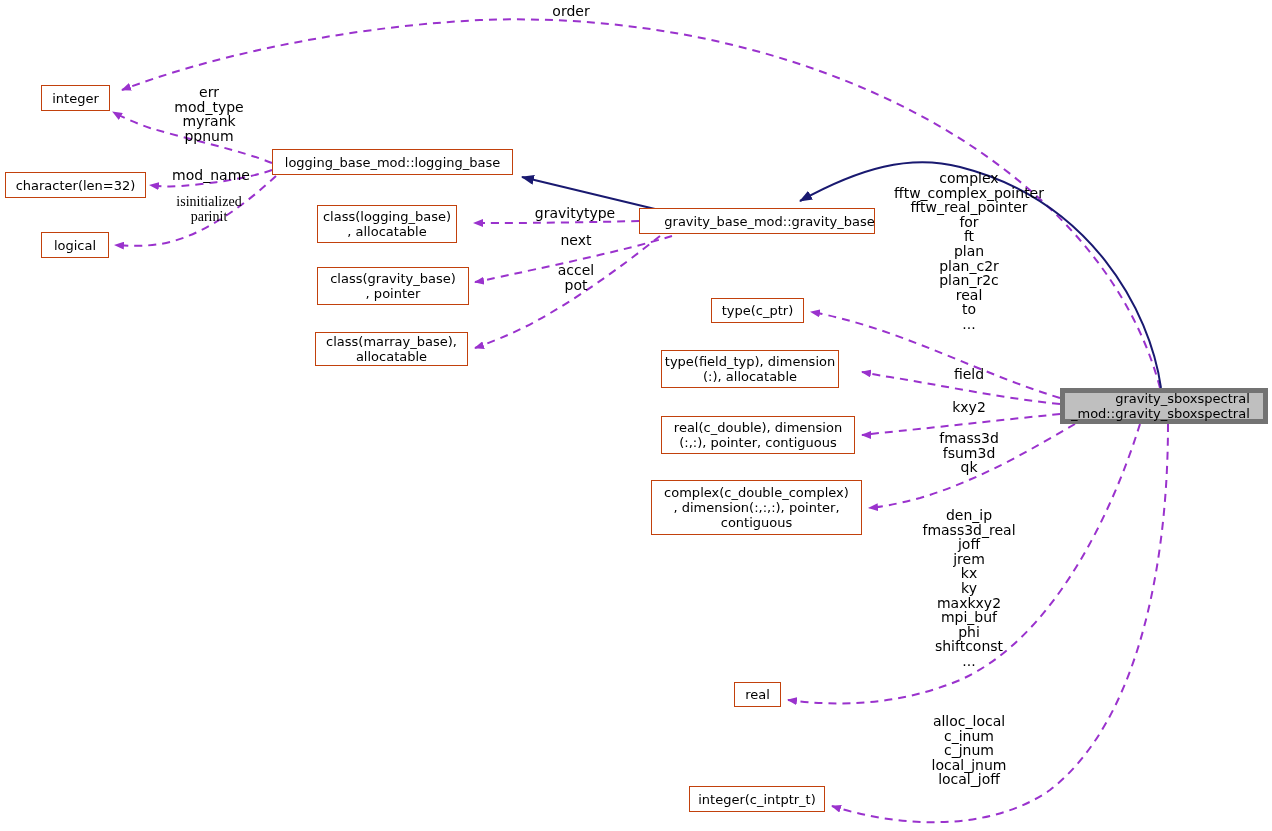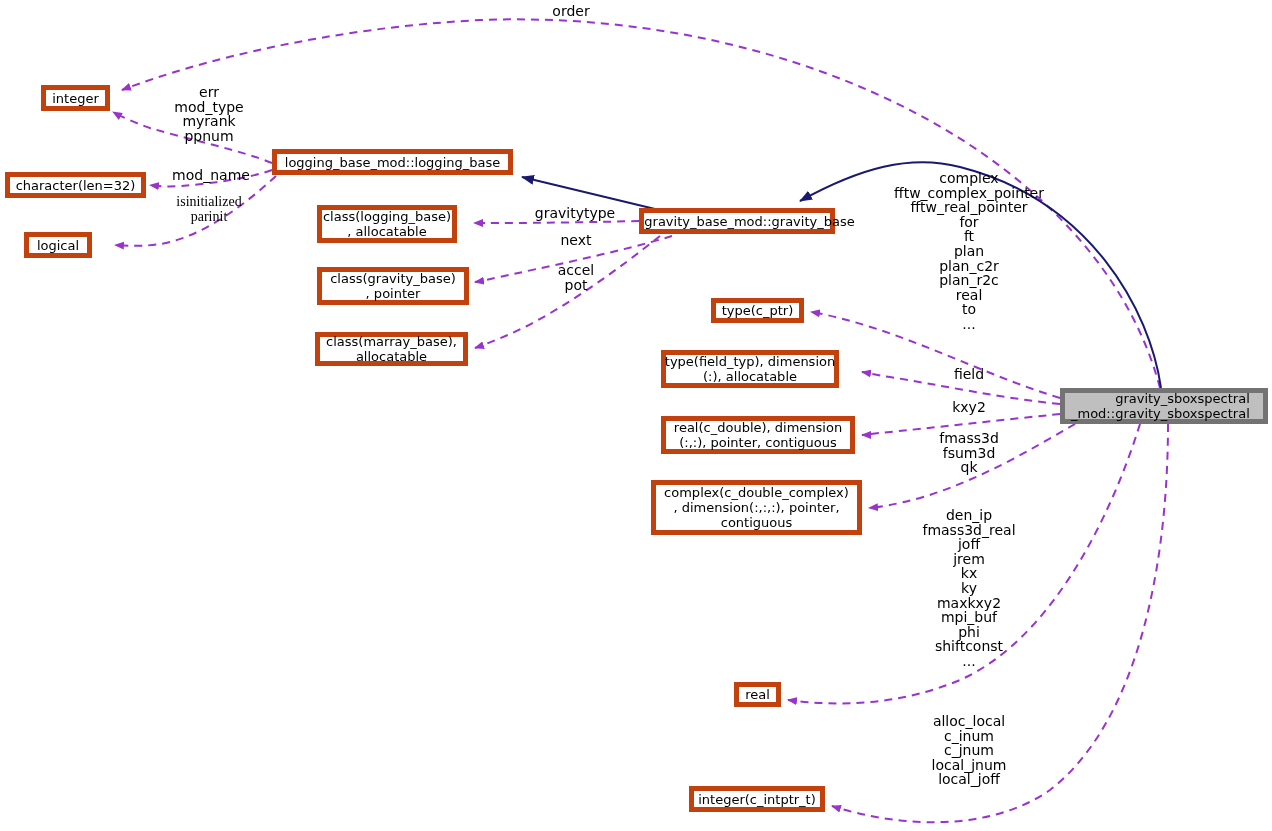--- a/index.html
+++ b/index.html
@@ -8,21 +8,21 @@
     width:1272px;
     height:831px;
     background:#ffffff;
     font-family:"DejaVu Sans","Liberation Sans",sans-serif;
     overflow:hidden;
   }
   #edges{position:absolute;left:0;top:0;width:1272px;height:831px;}
   .node{
     position:absolute;
     box-sizing:border-box;
-    border:5px solid #c2410c;
+    border:1px solid #c2410c;
     background:#ffffff;
     color:#000000;
     font-size:13px;
     line-height:15px;
     display:flex;
     align-items:center;
     justify-content:center;
     text-align:center;
     padding:2px 6px;
     white-space:pre;
@@ -78,29 +78,29 @@
     </g>
 
     <g fill="none" stroke="#191970" stroke-width="2" marker-end="url(#arrowNavy)">
       <path d="M655,209 L522,177"></path>
       <path d="M1161,388 C1150,310 1090,200 960,167 C910,154 860,168 800,201"></path>
     </g>
   </svg>
 
   <div class="node" style="left:41px;top:85px;width:69px;height:26px;">integer</div>
   <div class="node" style="left:5px;top:172px;width:141px;height:26px;">character(len=32)</div>
-  <div class="node" style="left:24px;top:232px;width:68px;height:26px;">logical</div>
+  <div class="node" style="left:41px;top:232px;width:68px;height:26px;">logical</div>
   <div class="node" style="left:272px;top:149px;width:241px;height:26px;">logging_base_mod::logging_base</div>
   <div class="node" style="left:317px;top:205px;width:140px;height:38px;">class(logging_base)
 , allocatable</div>
   <div class="node" style="left:317px;top:267px;width:152px;height:38px;">class(gravity_base)
 , pointer</div>
   <div class="node" style="left:315px;top:332px;width:153px;height:34px;">class(marray_base),
 allocatable</div>
-  <div class="node" style="left:639px;top:208px;width:196px;height:26px;padding-left:31px;">gravity_base_mod::gravity_base</div>
+  <div class="node" style="left:639px;top:208px;width:236px;height:26px;padding-left:31px;">gravity_base_mod::gravity_base</div>
   <div class="node" style="left:711px;top:298px;width:93px;height:25px;">type(c_ptr)</div>
   <div class="node" style="left:661px;top:350px;width:178px;height:38px;">type(field_typ), dimension
 (:), allocatable</div>
   <div class="node" style="left:661px;top:416px;width:194px;height:38px;">real(c_double), dimension
 (:,:), pointer, contiguous</div>
   <div class="node" style="left:651px;top:480px;width:211px;height:55px;">complex(c_double_complex)
 , dimension(:,:,:), pointer,
 contiguous</div>
   <div class="node" style="left:734px;top:682px;width:47px;height:25px;">real</div>
   <div class="node" style="left:689px;top:786px;width:136px;height:26px;">integer(c_intptr_t)</div>

